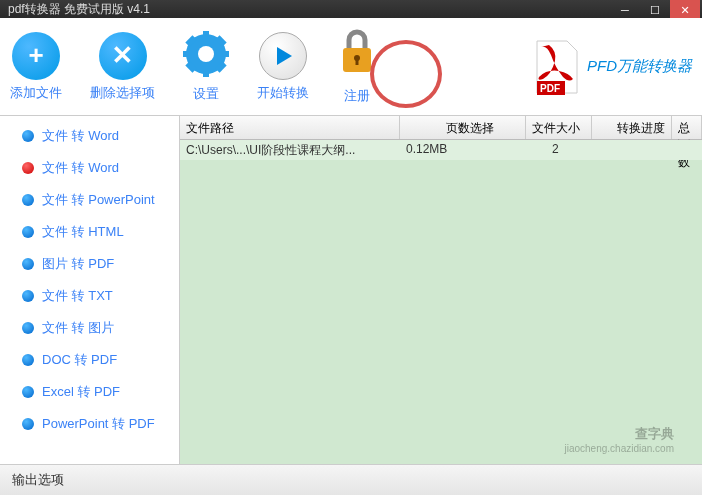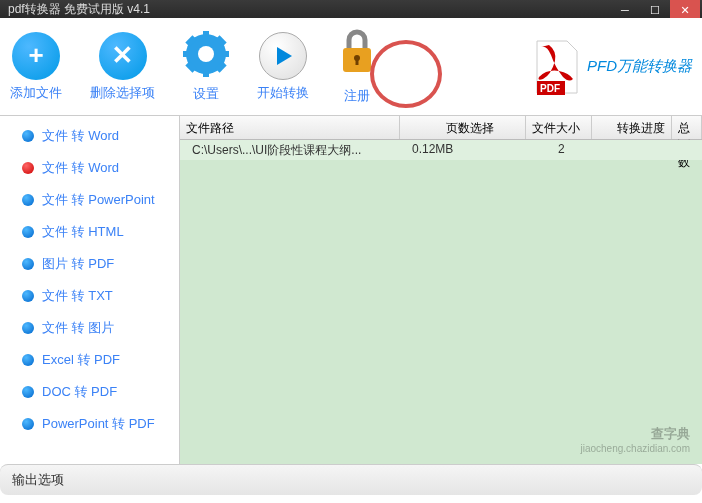--- a/index.html
+++ b/index.html
@@ -80,39 +80,39 @@
     .th.pages { width: 86px; margin-left: 40px; }
     .th.size { width: 66px; }
     .th.progress { width: 80px; text-align: right; }
     .th.total { flex: 1; }
     
     .table-row {
       display: flex; background: #dff0df;
       font-size: 12px; color: #333; height: 20px;
     }
     .td { padding: 2px 6px; overflow: hidden; white-space: nowrap; }
-    .td.path { width: 220px; margin-left: 6px; }
+    .td.path { width: 220px; }
     .td.pages { width: 86px; }
     .td.size { width: 66px; }
     .td.progress { width: 80px; }
     .td.total { flex: 1; }
     
     .watermark {
       position: absolute;
-      right: 12px; bottom: 10px;
+      right: 28px; bottom: 10px;
       display: flex; flex-direction: column; align-items: flex-end;
       color: rgba(0,0,0,0.28); font-size: 13px; font-weight: bold;
     }
     .watermark .sub { font-size: 10px; font-weight: normal; }
     
     .footer {
       height: 31px; background: linear-gradient(to bottom, #f5f5f5, #e5e5e5);
       border-top: 1px solid #ccc;
       display: flex; align-items: center; padding: 0 12px;
-      font-size: 13px; color: #333; border-radius: 8px;
+      font-size: 13px; color: #333;
     }
   </style>
 </head>
 <body>
 
 <div class="titlebar">
   <span>pdf转换器 免费试用版 v4.1</span>
   <div class="win-controls">
     <div class="win-btn min">─</div>
     <div class="win-btn max">☐</div>
@@ -206,25 +206,25 @@
       <div class="side-item">
         <div class="bullet"></div>
         <span>文件 转 TXT</span>
       </div>
       <div class="side-item">
         <div class="bullet"></div>
         <span>文件 转 图片</span>
       </div>
       <div class="side-item">
         <div class="bullet"></div>
+        <span>DOC 转 PDF</span>
+      </div>
+      <div class="side-item">
+        <div class="bullet"></div>
         <span>Excel 转 PDF</span>
-      </div>
-      <div class="side-item">
-        <div class="bullet"></div>
-        <span>DOC 转 PDF</span>
       </div>
       <div class="side-item">
         <div class="bullet"></div>
         <span>PowerPoint 转 PDF</span>
       </div>
     </div>
 
   <div class="content">
     <div class="table-header">
       <div class="th path">文件路径</div>

